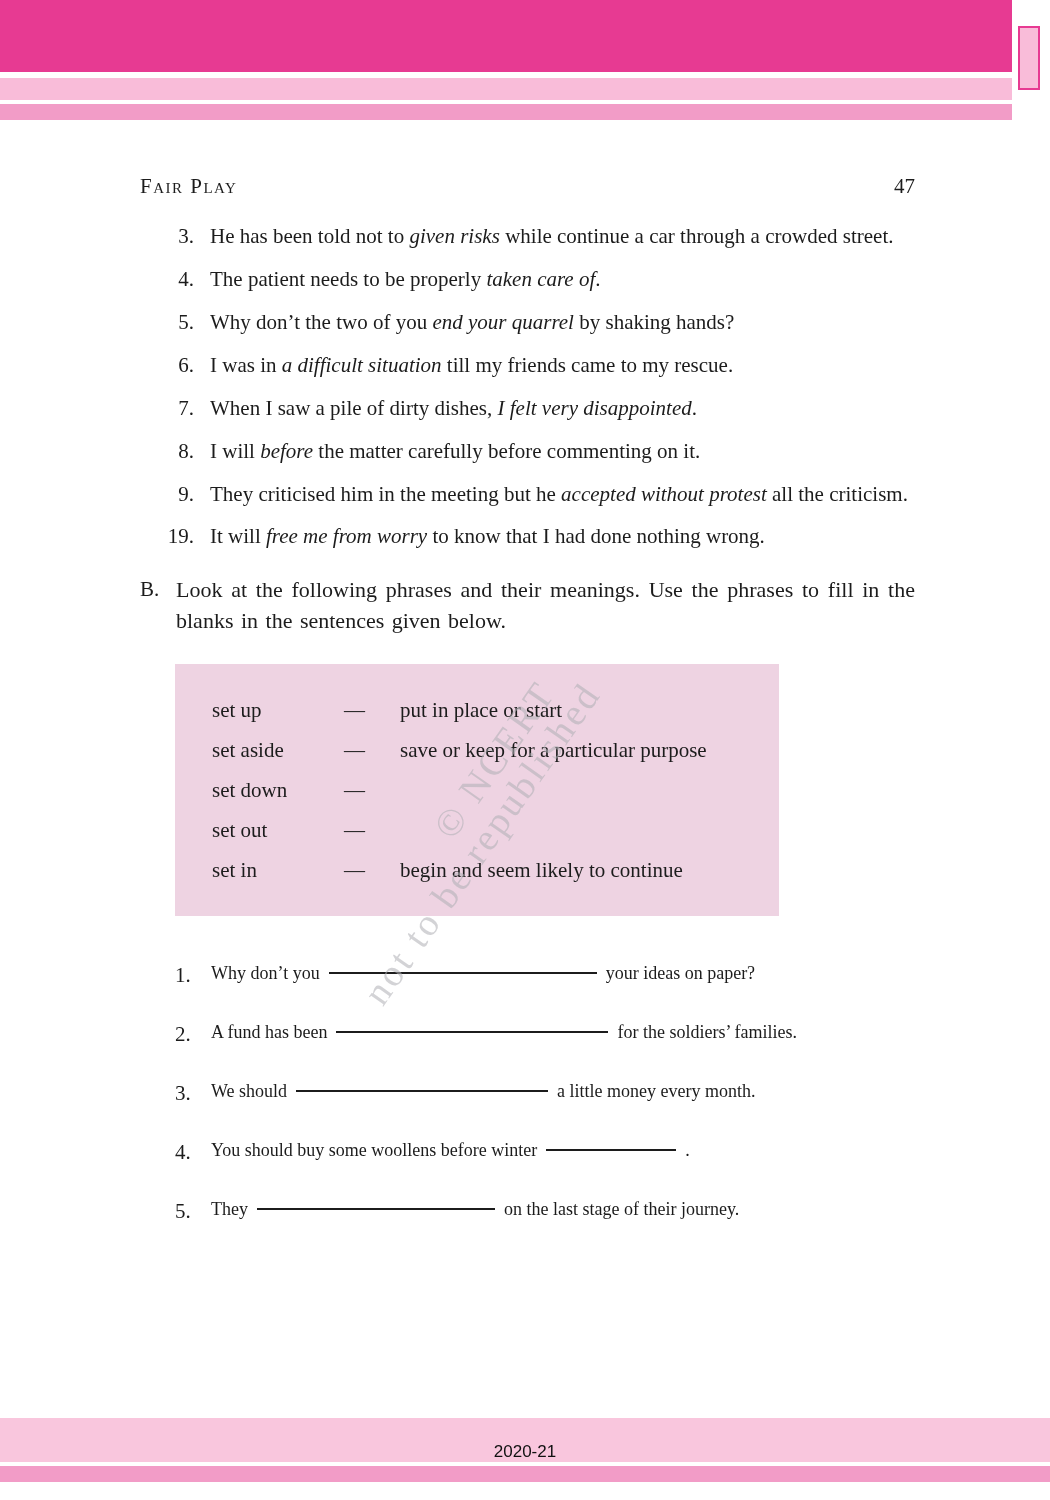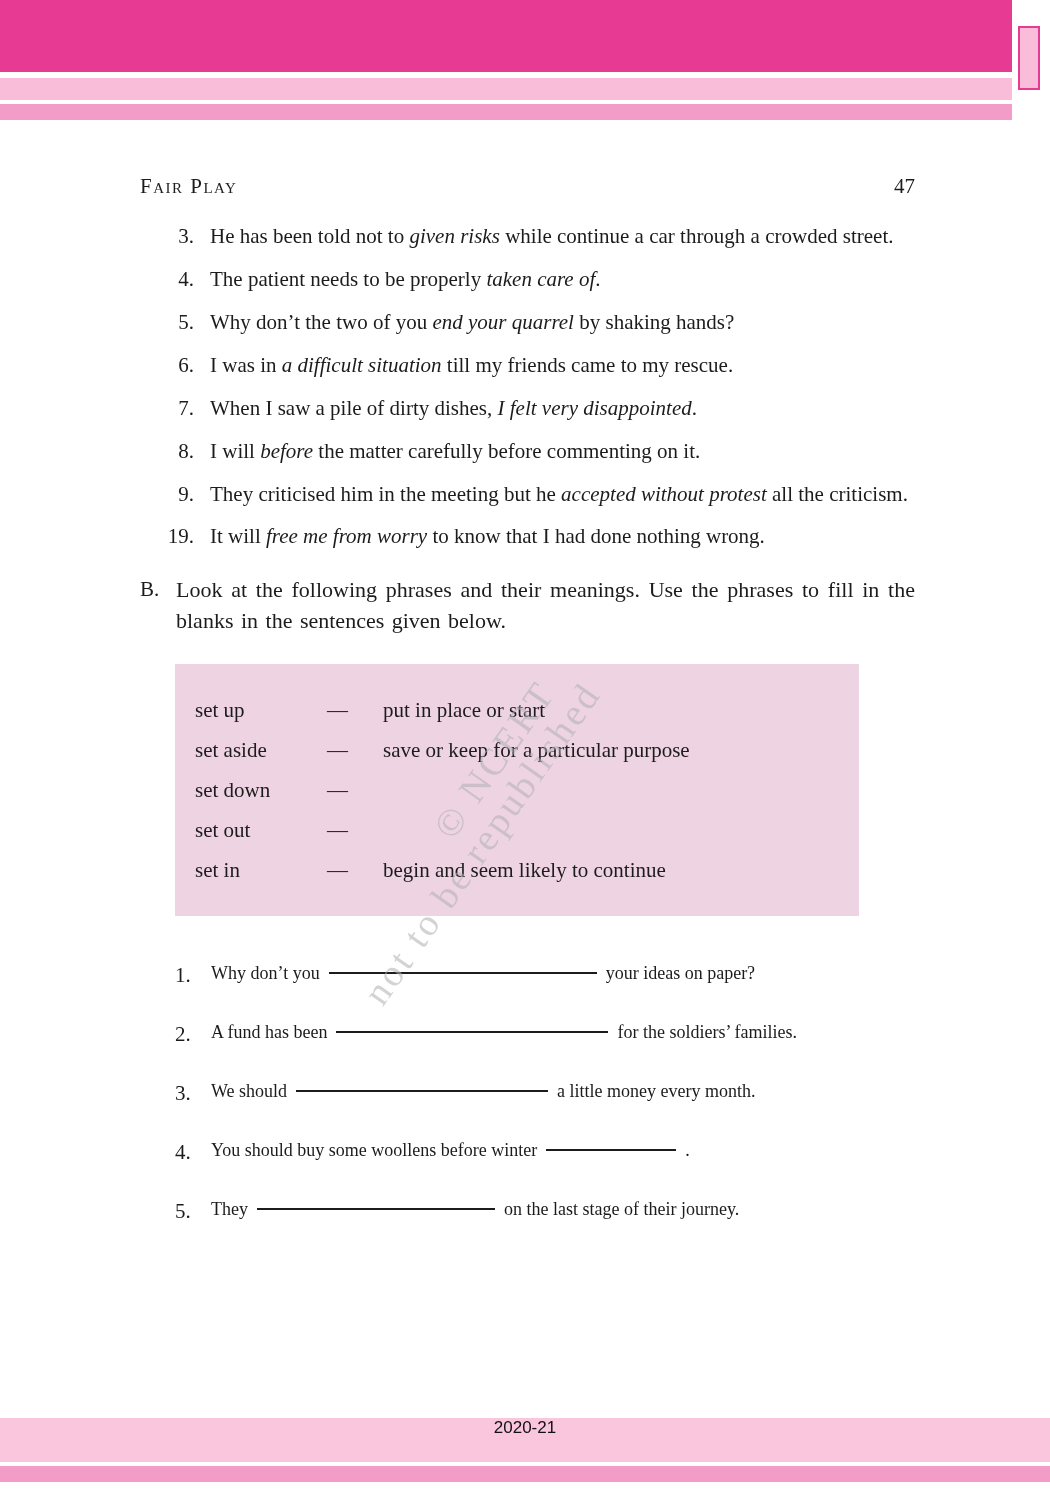--- a/index.html
+++ b/index.html
@@ -35,23 +35,23 @@
   .item .num { width: 70px; flex: none; text-align: right; padding-right: 16px; font-size: 21px; line-height: 1.33; }
   .item .body { flex: 1; font-size: 21px; line-height: 1.33; text-align: justify; }
   .item .body i { font-style: italic; }
 
   .section-heading { display: flex; margin-top: 24px; }
   .section-heading .label { width: 36px; flex: none; font-size: 21px; line-height: 1.38; }
   .section-heading .text { flex: 1; font-size: 22px; line-height: 1.38; text-align: justify; word-spacing: 2px; }
 
   .phrase-box {
     margin: 28px 0 0 35px;
-    width: 684px;
+    width: 604px;
     background: var(--box-bg, #eed3e2);
-    padding: 26px 18px 26px 20px;
+    padding: 26px 18px 26px 37px;
   }
   .phrase-row { display: flex; font-size: 21px; line-height: 40px; }
   .phrase-term { width: 132px; flex: none; }
   .phrase-dash { width: 56px; flex: none; }
   .phrase-meaning { flex: 1; }
 
   .fill-list { margin-top: 46px; margin-left: 35px; }
   .fill-item { display: flex; margin-bottom: 31px; }
   .fill-item .num { width: 24px; flex: none; font-size: 21px; line-height: 1.33; }
   .fill-item .body { flex: 1; padding-left: 12px; font-size: 18px; line-height: 1.33; }
@@ -67,21 +67,21 @@
     font-size: 38px; letter-spacing: 3px;
   }
   .wm { position: absolute; transform: rotate(-55deg); transform-origin: 0 50%; white-space: nowrap; }
   .wm1 { left: 442px; top: 812px; }
   .wm2 { left: 372px; top: 978px; }
 
   
   .footer-band-light {
     position: absolute; left: 0; top: 1418px; width: 1050px; height: 44px;
     background: var(--footer-light, #f9c6dd);
-    display: flex; align-items: flex-start; justify-content: center;
+    display: flex; align-items: flex-end; justify-content: center;
     font-family: "Liberation Sans", sans-serif; font-size: 17px; color: #111;
   }
   .footer-band-medium {
     position: absolute; left: 0; top: 1466px; width: 1050px; height: 16px;
     background: var(--band-medium, #f29cc7);
   }
 </style>
 </head>
 <body>
 

